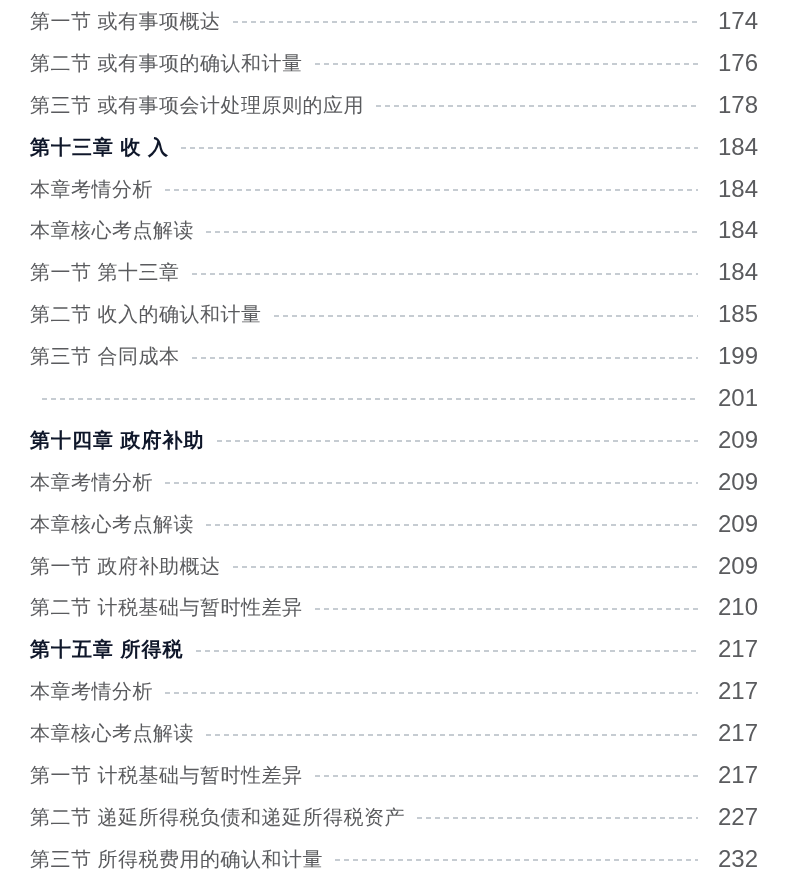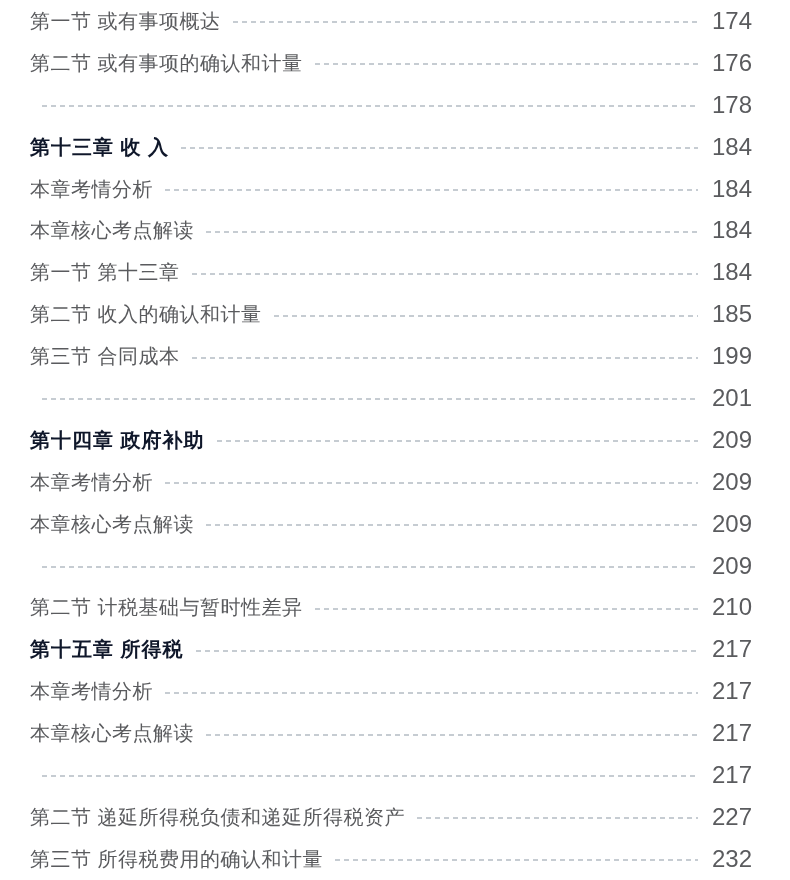--- a/index.html
+++ b/index.html
@@ -47,21 +47,21 @@
     margin: 3px 14px 0 12px;
     background: repeating-linear-gradient(
       90deg,
       #c6ccd2 0, #c6ccd2 5px,
       transparent 5px, transparent 9px
     );
   }
   .pagenum {
     flex: 0 0 auto;
     min-width: 46px;
-    text-align: left;
+    text-align: right;
     font-size: 24px;
     line-height: 1;
     color: #5a5b5e;
     font-family: "Liberation Sans", sans-serif;
   }
 </style>
 </head>
 <body>
 
 <main class="page">
@@ -72,20 +72,21 @@
     <span class="pagenum">174</span>
   </div>
 
   <div class="row">
     <span class="label">第二节 或有事项的确认和计量</span>
     <span class="leader"></span>
     <span class="pagenum">176</span>
   </div>
 
   <div class="row">
+    <span class="label">第三节 或有事项会计处理原则的应用</span>
     <span class="leader"></span>
     <span class="pagenum">178</span>
   </div>
 
   <div class="row chapter">
     <span class="label">第十三章 收 入</span>
     <span class="leader"></span>
     <span class="pagenum">184</span>
   </div>
 
@@ -136,20 +137,21 @@
     <span class="pagenum">209</span>
   </div>
 
   <div class="row">
     <span class="label">本章核心考点解读</span>
     <span class="leader"></span>
     <span class="pagenum">209</span>
   </div>
 
   <div class="row">
+    <span class="label">第一节 政府补助概达</span>
     <span class="leader"></span>
     <span class="pagenum">209</span>
   </div>
 
   <div class="row">
     <span class="label">第二节 计税基础与暂时性差异</span>
     <span class="leader"></span>
     <span class="pagenum">210</span>
   </div>
 
@@ -165,20 +167,21 @@
     <span class="pagenum">217</span>
   </div>
 
   <div class="row">
     <span class="label">本章核心考点解读</span>
     <span class="leader"></span>
     <span class="pagenum">217</span>
   </div>
 
   <div class="row">
+    <span class="label">第一节 计税基础与暂时性差异</span>
     <span class="leader"></span>
     <span class="pagenum">217</span>
   </div>
 
   <div class="row">
     <span class="label">第二节 递延所得税负债和递延所得税资产</span>
     <span class="leader"></span>
     <span class="pagenum">227</span>
   </div>
 

